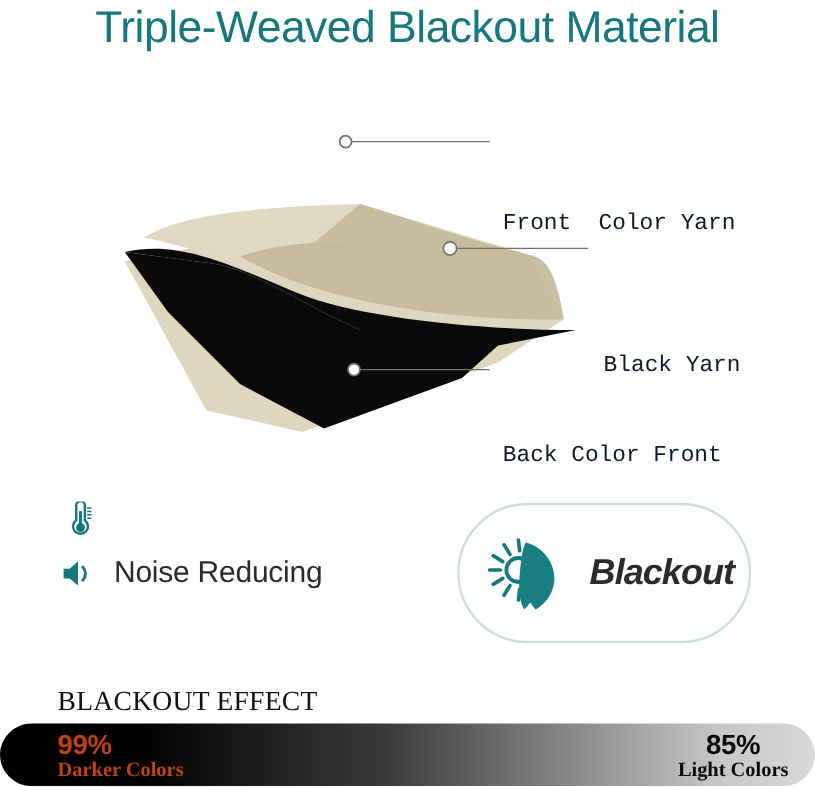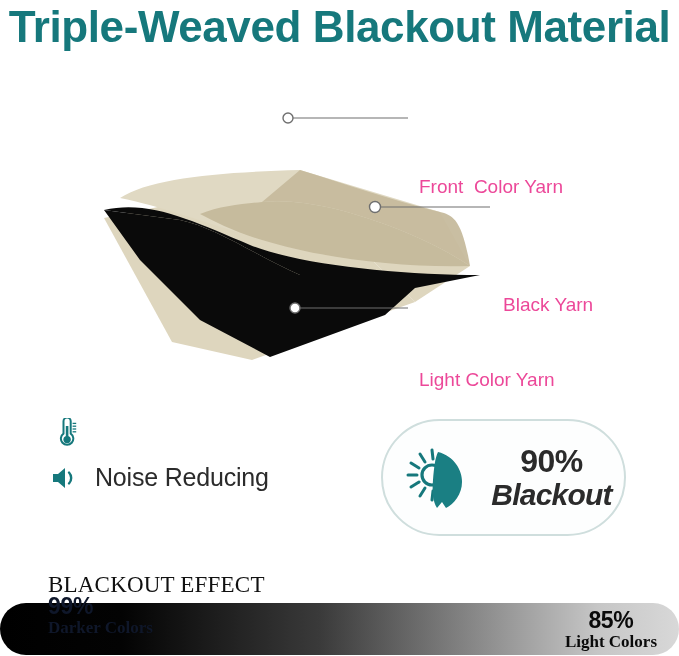--- a/index.html
+++ b/index.html
@@ -17,42 +17,42 @@
   }
 
   
   .title {
     position: absolute;
     left: 0;
     top: 2px;
     width: 679px;
     text-align: center;
     font-family: "Liberation Sans", sans-serif;
-    font-weight: bold;
-    font-size: 44px;
+    font-weight: normal;
+    font-size: 37px;
     letter-spacing: -0.4px;
     color: #16787c;
     white-space: nowrap;
   }
 
   
   .diagram {
     position: absolute;
     left: 0;
     top: 70px;
     width: 679px;
     height: 290px;
   }
   .diagram svg { display: block; }
 
   .lbl {
     position: absolute;
-    font-family: Liberation Sans, sans-serif;
+    font-family: Liberation Mono, monospace;
     font-size: 19px;
-    color: #ec4899;
+    color: #0f172a;
     white-space: pre;
     line-height: 1.12;
   }
   .lbl-front { left: 419px; top: 106px; }
   .lbl-mid   { left: 503px; top: 181px; }
   .lbl-back  { left: 419px; top: 299px; }
 
   
   .features {
     position: absolute;
@@ -132,22 +132,22 @@
     top: 603px;
     width: 679px;
     height: 52px;
     border-radius: 26px;
     background: linear-gradient(to right, #000000 0%, #030303 18%, #3a3a3a 47%, #8f8f8f 72%, #c6c6c6 88%, #d8d8d8 100%);
     overflow: hidden;
   }
   .bar-left {
     position: absolute;
     left: 48px;
-    top: 594px;
-    color: #0f172a;
+    top: 608px;
+    color: #c2410c;
     text-align: left;
   }
   .bar-right {
     position: absolute;
     right: 22px;
     top: 608px;
     color: #0a0a0a;
     text-align: center;
   }
   .bar-pct {
@@ -193,21 +193,21 @@
       <circle cx="295" cy="238" r="5"></circle>
     </g>
   </svg>
 
   <div class="lbl lbl-front">Front  Color Yarn</div>
 
   <div class="lbl lbl-mid">
     <div>Black Yarn</div>
   </div>
 
-  <div class="lbl lbl-back">Light Color Yarn</div>
+  <div class="lbl lbl-back">Back Color Front</div>
 </div>
 
 <div class="features">
 
   <div class="feature-row">
     <span class="feature-icon">
       <svg width="26" height="30" viewBox="0 0 26 30" xmlns="http://www.w3.org/2000/svg">
         <path d="M10.5,3.2 a3.6,3.6 0 0 1 7.2,0 v12.4 a6.2,6.2 0 1 1 -7.2,0 Z" fill="none" stroke="#16787c" stroke-width="2"></path>
         <circle cx="14.1" cy="21.6" r="3.7" fill="#16787c"></circle>
         <rect x="12.8" y="8" width="2.6" height="12" fill="#16787c"></rect>
@@ -244,21 +244,20 @@
         <line x1="18" y1="12" x2="23" y2="20"></line>
         <line x1="18" y1="54" x2="23" y2="46"></line>
         <line x1="30" y1="8" x2="31" y2="17"></line>
         <line x1="30" y1="58" x2="31" y2="49"></line>
       </g>
       <circle cx="30" cy="33" r="10" fill="none" stroke="#16787c" stroke-width="3.2"></circle>
       <path d="M36,10 C52,14 60,28 60,40 C60,52 52,62 44,66 L40,60 L35,66 C31,60 30,50 31,38 C32,26 33,16 36,10 Z" fill="#1a7f83"></path>
     </svg>
   </span>
   <span class="badge-text">
-    <div class="badge-pct">90%</div>
     <div class="badge-word">Blackout</div>
   </span>
 </div>
 
 <div class="effect-heading">BLACKOUT EFFECT</div>
 
 <div class="gradient-bar"></div>
 
 <div class="bar-left">
   <div class="bar-pct">99%</div>

